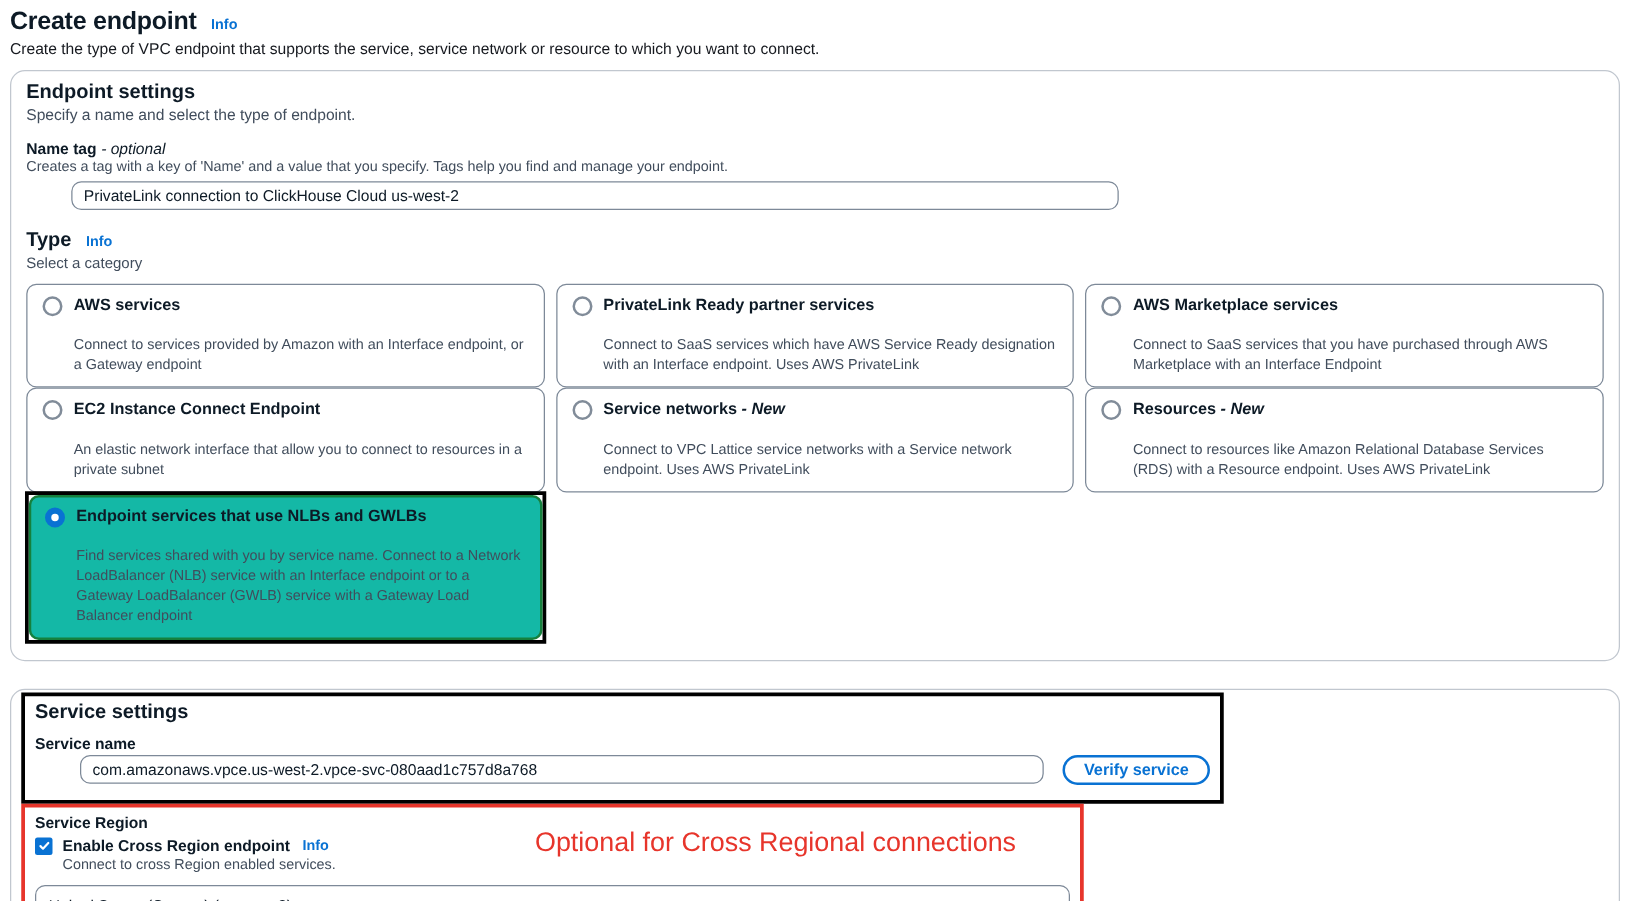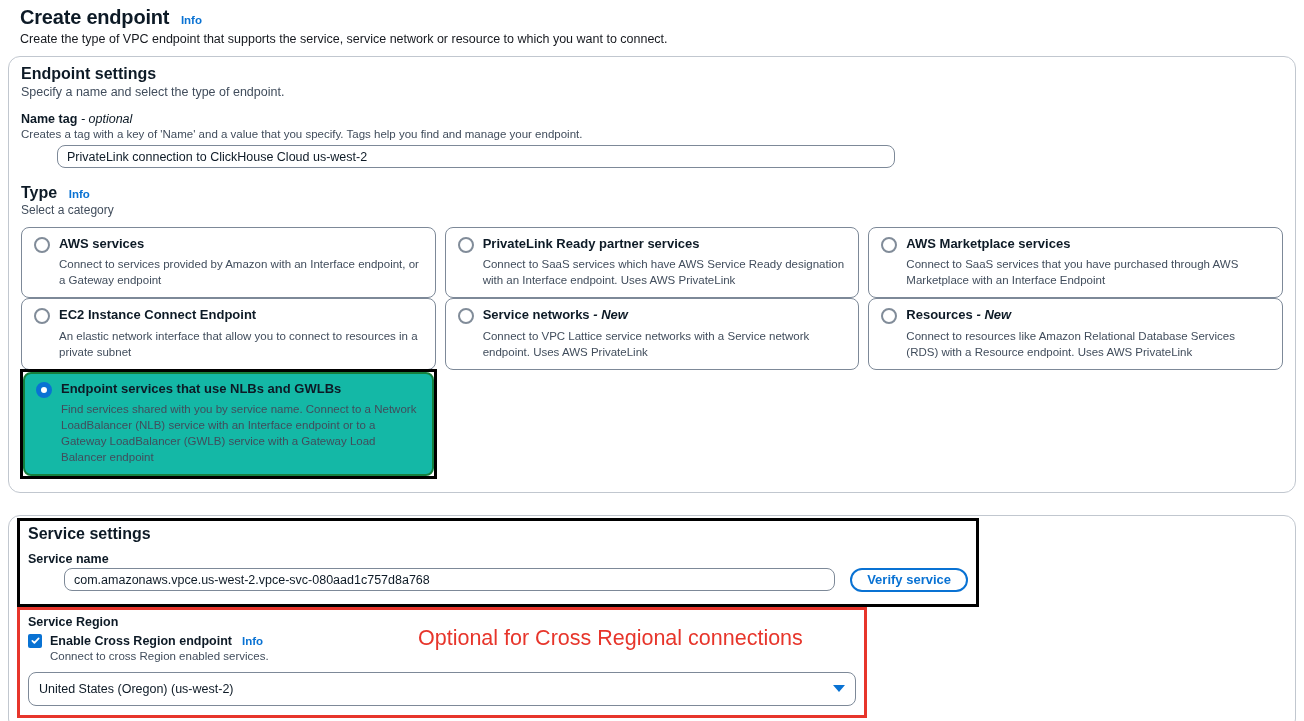--- a/index.html
+++ b/index.html
@@ -6,21 +6,21 @@
   html, body { margin: 0; padding: 0; }
   body {
     width: 1304px; height: 721px; overflow: hidden;
     background: #fff; color: #0d1a26;
     font-family: "Liberation Sans", sans-serif;
     font-size: 13px;
   }
   .page { padding: 4px 8px 0 8px; }
 
   
-  .page-header { padding: 2px 0 6px 0; margin-left: 12px; }
+  .page-header { padding: 2px 0 6px 0; }
   .page-title { display: inline; font-size: 20px; font-weight: 700; color: #0d1a26; letter-spacing: -0.2px; }
   .info-link { color: #0972d3; font-weight: 700; font-size: 11.5px; text-decoration: none; margin-left: 8px; cursor: pointer; }
   .page-sub { font-size: 12.5px; color: #16191f; margin-top: 3px; }
 
   
   .card { border: 1px solid #c1c7cf; border-radius: 12px; background: #fff; }
   .card-endpoint { margin-top: 4px; padding: 8px 12px 14px 12px; }
   .card-service { margin-top: 22px; padding: 2px 12px 12px 12px; }
   .card h2 { font-size: 16px; font-weight: 700; margin: 0; color: #0d1a26; }
   .section-desc { font-size: 12.5px; color: #414d5c; margin-top: 2px; }
@@ -44,29 +44,29 @@
   .tiles { display: grid; grid-template-columns: repeat(3, 1fr); gap: 0 9px; margin-top: 10px; }
   .tile {
     border: 1px solid #7d8998; border-radius: 8px; background: #fff;
     padding: 8px 12px 9px 12px; display: flex; gap: 9px; cursor: pointer; min-height: 52px;
   }
   .tile.selected { border: 2px solid #15803d; background: #14b8a6; padding: 7px 11px 8px 11px; }
   .radio { flex: none; width: 16px; height: 16px; border-radius: 50%; border: 2px solid #818c99; background: #fff; margin-top: 1px; }
   .tile.selected .radio { border: 5px solid #0972d3; }
   .tile-title { font-size: 13px; font-weight: 700; color: #0d1a26; line-height: 1.25; }
   .suffix-new { font-style: italic; }
-  .tile-desc { font-size: 11.5px; color: #414d5c; line-height: 1.4; margin-top: 4px; }
+  .tile-desc { font-size: 11.5px; color: #414d5c; line-height: 1.4; margin-top: 16px; }
 
   
   .ann-black { border: 3px solid #000; }
   .ann-black-tile { margin: -1px; }
   .ann-black-box { width: 962px; margin-left: -4px; padding: 4px 8px 12px 8px; }
   .ann-red-box { border: 3px solid #e7352b; width: 850px; margin-left: -4px; padding: 4px 8px 9px 8px; position: relative; }
   .ann-red-text {
-    position: absolute; left: 398px; top: 16px; color: #e7352b; font-size: 21.5px;
+    position: absolute; left: 408px; top: 16px; color: #e7352b; font-size: 21.5px;
     white-space: nowrap; font-weight: 400;
   }
 
   
   .svc-name-row { display: flex; align-items: center; gap: 15px; margin-top: 2px; }
   .btn-secondary {
     border: 2px solid #0972d3; color: #0972d3; background: #fff; font-weight: 700; font-size: 13px;
     border-radius: 15px; padding: 2px 15px 3px 15px; cursor: pointer; font-family: "Liberation Sans", sans-serif;
     white-space: nowrap;
   }

